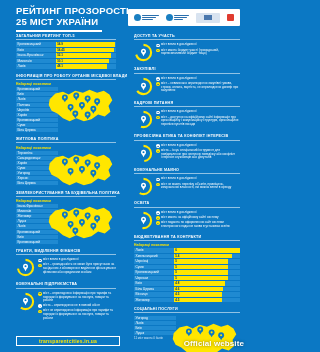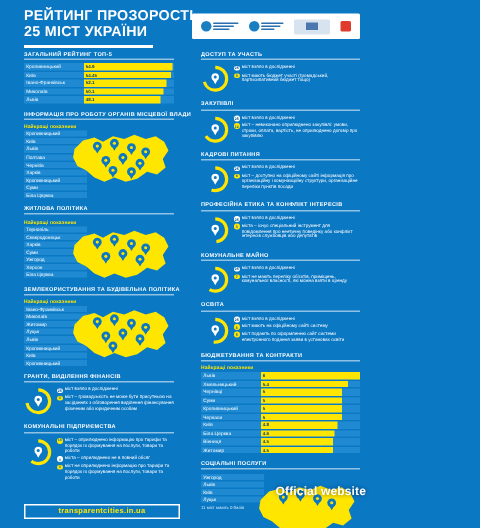--- a/index.html
+++ b/index.html
@@ -88,21 +88,21 @@
 
   
   .footer { position:absolute; left:0; bottom:0; width:250px; height:22px; }
   .url-box {
     position:absolute; left:16px; bottom:6px; width:104px; height:10px;
     border:.7px solid #ffffff; display:flex; align-items:center; justify-content:center;
   }
   .url-box span { font-size:5px; font-weight:bold; color:#ffe600; letter-spacing:.2px; }
 
   .watermark {
-    position:absolute; right:6px; bottom:20px;
+    position:absolute; right:6px; bottom:4px;
     font-size:8px; font-weight:bold; color:#ffffff;
     text-shadow:0 0 3px rgba(0,0,0,.55); letter-spacing:.1px;
   }
 
   .tiny-note { font-size:2.9px; color:#cfe8fa; margin-top:.5px; }
 </style>
 </head>
 <body>
 
 <div class="page">

